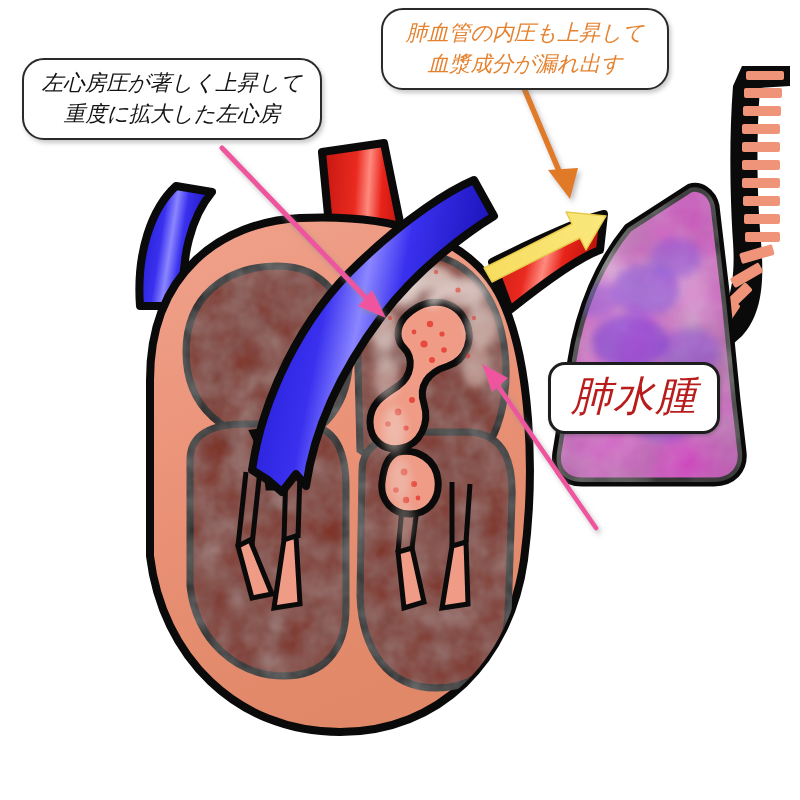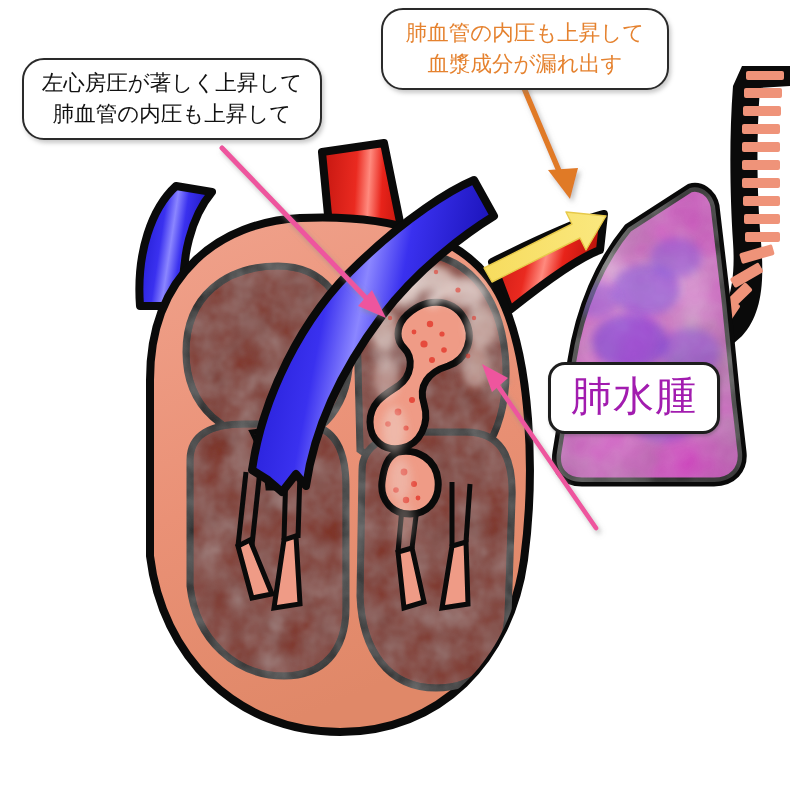--- a/index.html
+++ b/index.html
@@ -26,20 +26,21 @@
     height: 800px;
   }
   
   .callout {
     position: absolute;
     box-sizing: border-box;
     background: #ffffff;
     text-align: center;
     line-height: 1.42;
     white-space: pre-line;
+    font-style: italic;
   }
   .callout.dark {
     border: 2.4px solid #2a2a2a;
     border-radius: 22px;
     color: #121212;
     font-size: 21.5px;
     padding: 8px 14px 9px 14px;
     box-shadow: 2px 3px 4px rgba(120,120,120,0.40);
   }
   .callout.orange {
@@ -55,21 +56,21 @@
     border-radius: 24px;
     color: #e23a13;
     font-weight: bold;
     font-size: 22px;
     padding: 7px 16px 8px 16px;
     box-shadow: 2px 3px 4px rgba(150,150,150,0.40);
   }
   .callout.edema {
     border: 3px solid #1d1d1d;
     border-radius: 17px;
-    color: #a21caf;
+    color: #b91c1c;
     font-size: 41px;
     letter-spacing: 1px;
     padding: 2px 12px 6px 12px;
     box-shadow: 1px 2px 3px rgba(80,80,80,0.35);
   }
   #callout-la   { left: 22px;  top: 58px;  width: 300px; }
   #callout-pv   { left: 381px; top: 8px;   width: 288px; }
   #callout-mr   { left: 577px; top: 518px; width: 166px; }
   #callout-edema{ left: 548px; top: 362px; width: 172px; }
 </style>
@@ -338,21 +339,21 @@
       <path d="M386,318 L358,306 L372,290 Z" fill="#ee559e"></path>
     </g>
 
     <g filter="url(#softShadow)">
       <line x1="596" y1="528" x2="498" y2="386" stroke="#ee559e" stroke-width="4.6" stroke-linecap="round"></line>
       <path d="M482,364 L508,378 L492,392 Z" fill="#ee559e"></path>
     </g>
   </svg>
 
   <div class="callout dark" id="callout-la">左心房圧が著しく上昇して
-肺血管の内圧も上昇して</div>
+重度に拡大した左心房</div>
 
   <div class="callout orange" id="callout-pv">肺血管の内圧も上昇して
 血漿成分が漏れ出す</div>
 
 
   <div class="callout edema" id="callout-edema">肺水腫</div>
 
 </div>
 
 </body></html>

